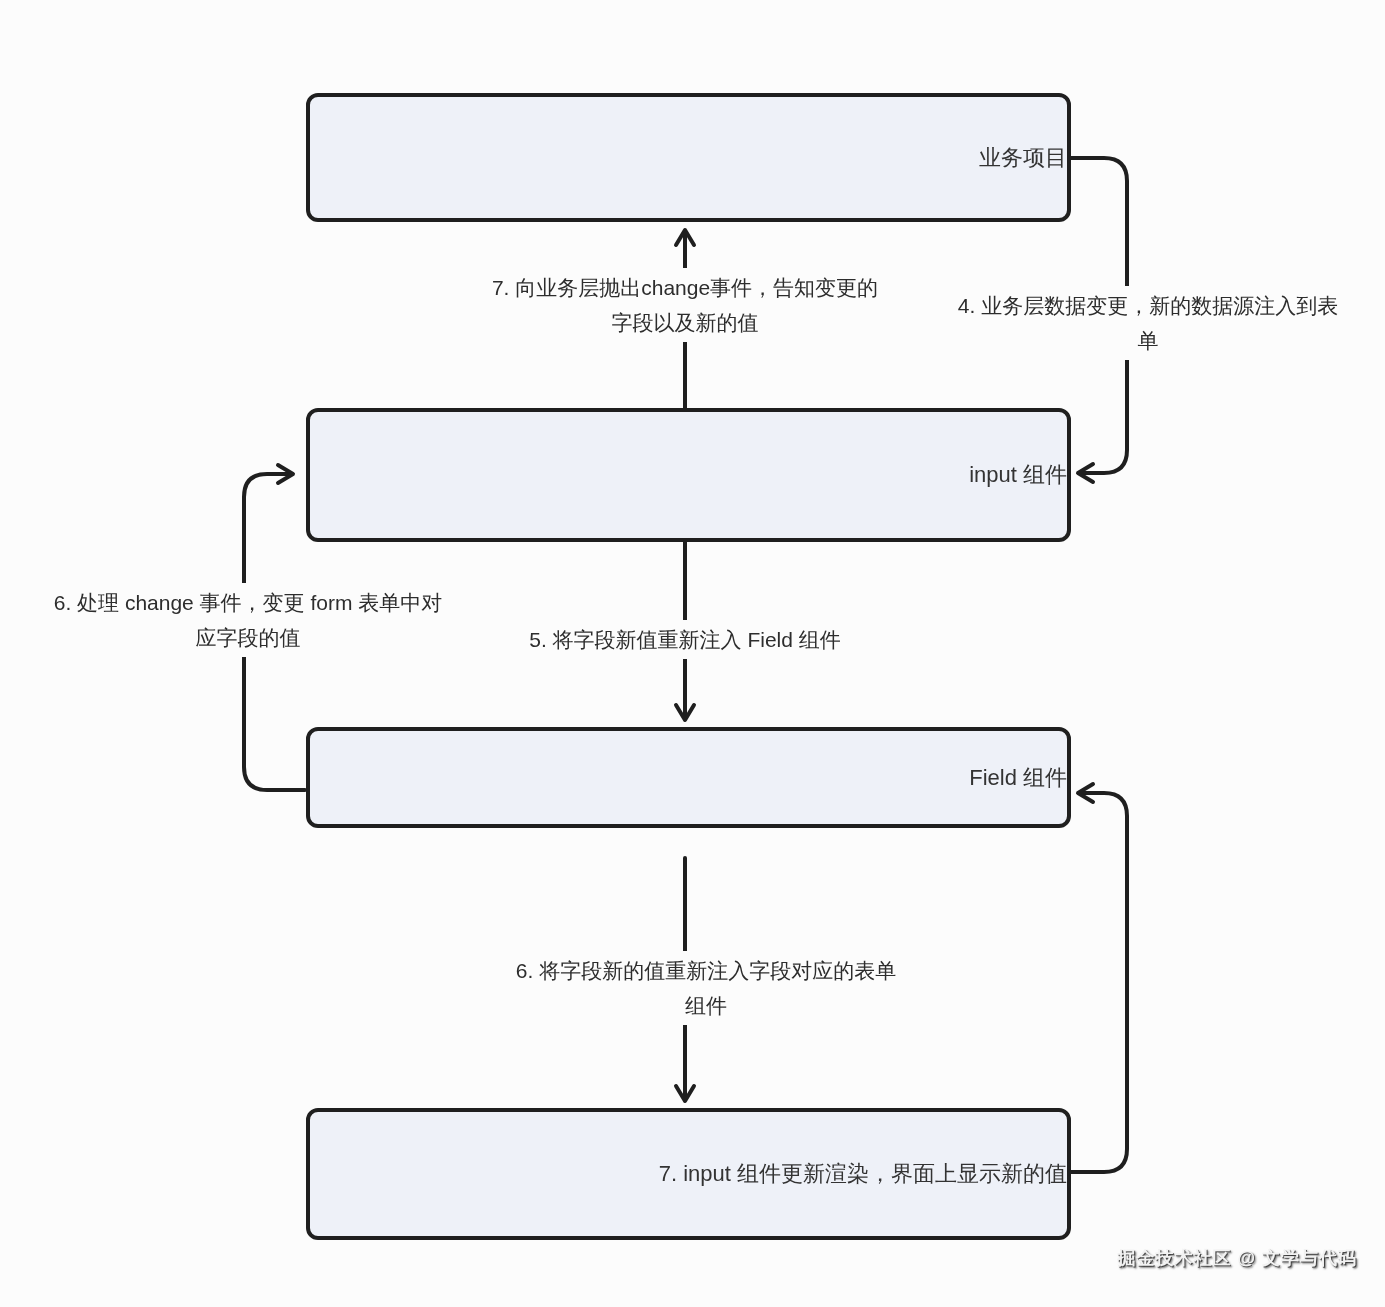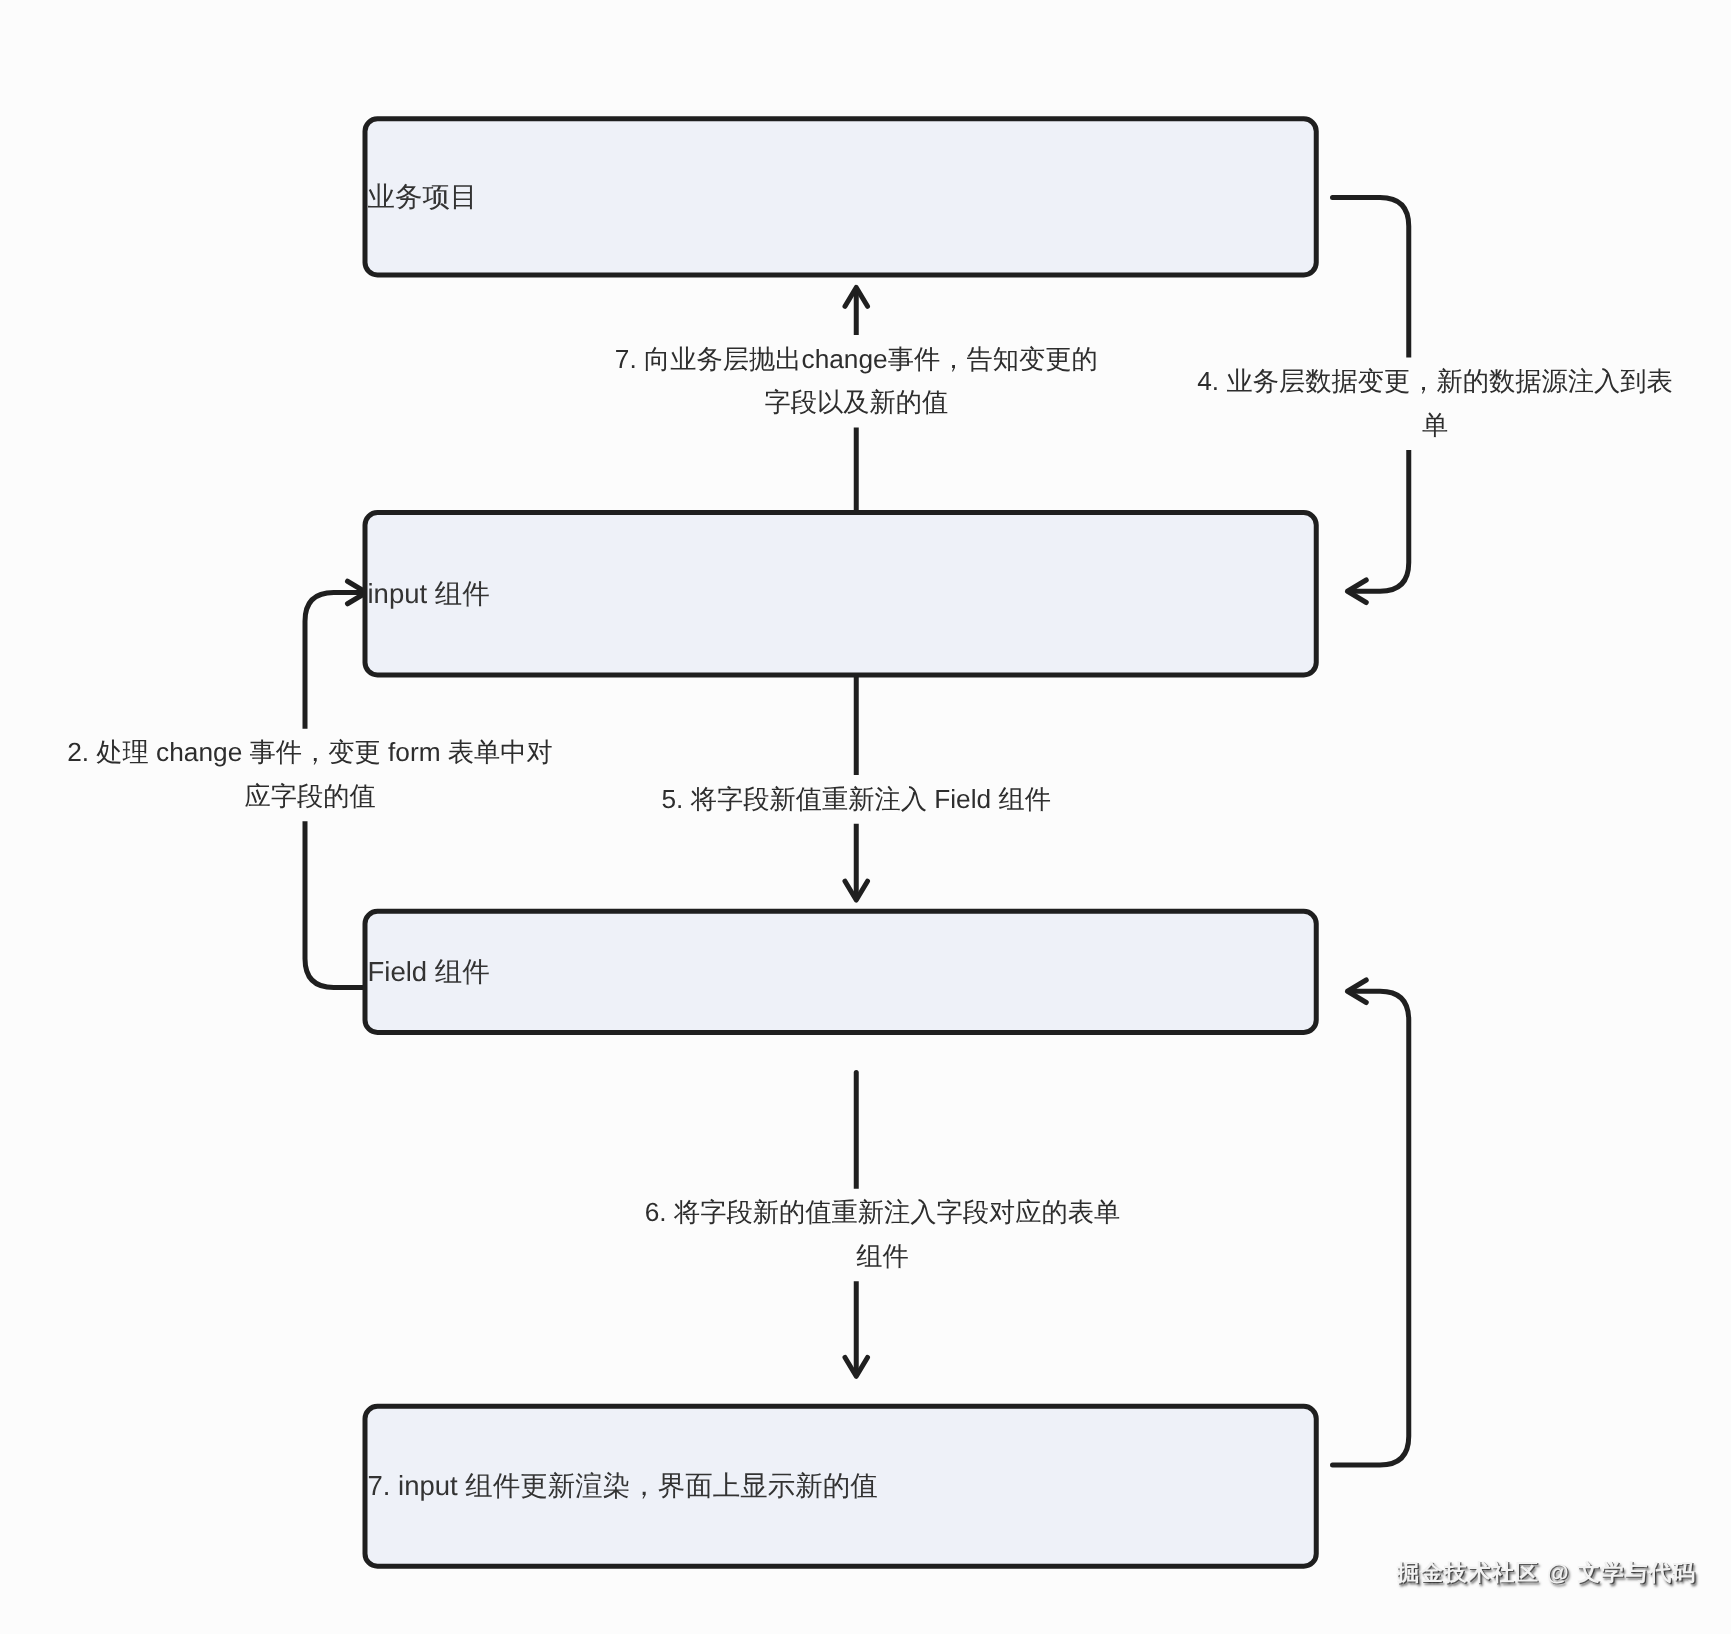--- a/index.html
+++ b/index.html
@@ -28,40 +28,40 @@
     color: #2d2d2d;
     font-size: 21px;
     line-height: 35px;
     text-align: center;
     white-space: pre-line;
     padding: 2px 0;
   }
   .node {
     position: absolute;
     z-index: 3;
-    left: 290px;
+    left: 306px;
     width: 765px;
     height: 129px;
     background: #eef1f8;
     border: 4px solid #1f1f1f;
     border-radius: 12px;
     box-sizing: border-box;
     display: flex;
     align-items: center;
-    justify-content: flex-start;
+    justify-content: flex-end;
   }
   .node-label {
     color: #333333;
     font-size: 22px;
     text-align: center;
   }
   #node-business { top: 93px; }
   #node-form     { top: 408px; height: 134px; }
   #node-field    { top: 727px; height: 101px; }
-  #node-input    { top: 1108px; height: 132px; margin-top: 15px; }
+  #node-input    { top: 1108px; height: 132px; }
 
   #label-step3 { left: 455px;  top: 268px; width: 460px; }
   #label-step4 { left: 922px;  top: 286px; width: 452px; }
   #label-step2 { left: 23px;   top: 583px; width: 450px; }
   #label-step5 { left: 465px;  top: 620px; width: 440px; }
   #label-step6 { left: 476px;  top: 951px; width: 460px; }
   #label-step1 { left: 903px;  top: 940px; width: 452px; }
 
   .watermark {
     position: absolute;
@@ -97,21 +97,21 @@
 
     <path d="M 1066 1172 L 1104 1172 Q 1127 1172 1127 1149 L 1127 816 Q 1127 793 1104 793 L 1080 793" fill="none" stroke="#1f1f1f" stroke-width="4" stroke-linecap="round" stroke-linejoin="round" marker-end="url(#arr)"></path>
 
     <path d="M 305 790 L 267 790 Q 244 790 244 767 L 244 497 Q 244 474 267 474 L 291 474" fill="none" stroke="#1f1f1f" stroke-width="4" stroke-linecap="round" stroke-linejoin="round" marker-end="url(#arr)"></path>
   </svg>
 
   <div class="edge-label" id="label-step3">7. 向业务层抛出change事件，告知变更的
 字段以及新的值</div>
   <div class="edge-label" id="label-step4">4. 业务层数据变更，新的数据源注入到表
 单</div>
-  <div class="edge-label" id="label-step2">2. 处理 change 事件，变更 form 表单中对
+  <div class="edge-label" id="label-step2">6. 处理 change 事件，变更 form 表单中对
 应字段的值</div>
   <div class="edge-label" id="label-step5">5. 将字段新值重新注入 Field 组件</div>
   <div class="edge-label" id="label-step6">6. 将字段新的值重新注入字段对应的表单
 组件</div>
 
   <div class="node" id="node-business">
     <span class="node-label">业务项目</span>
   </div>
 
   <div class="node" id="node-form">

